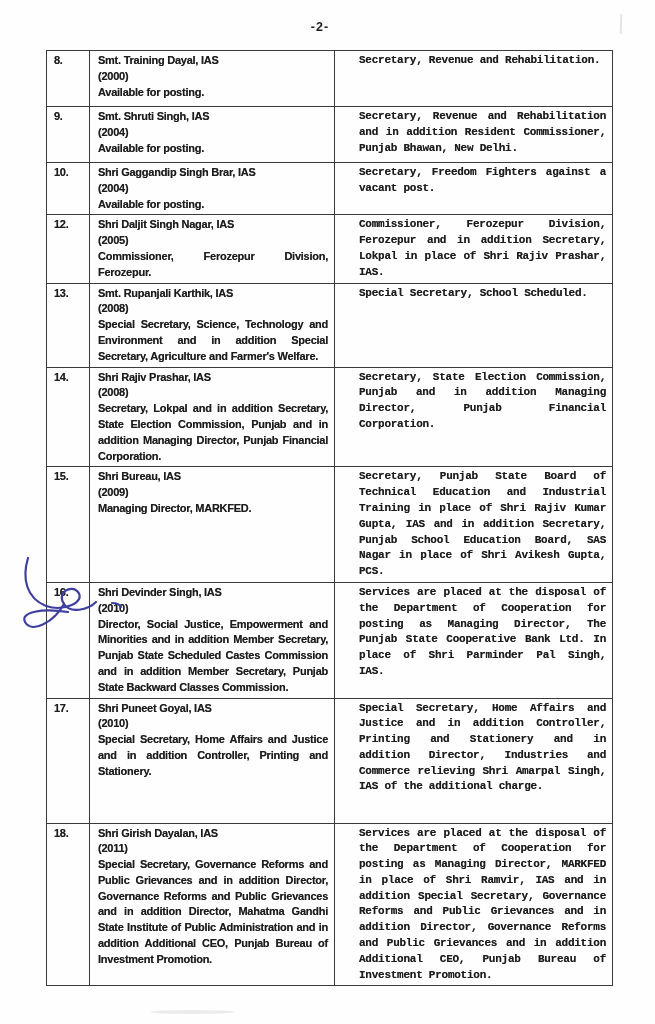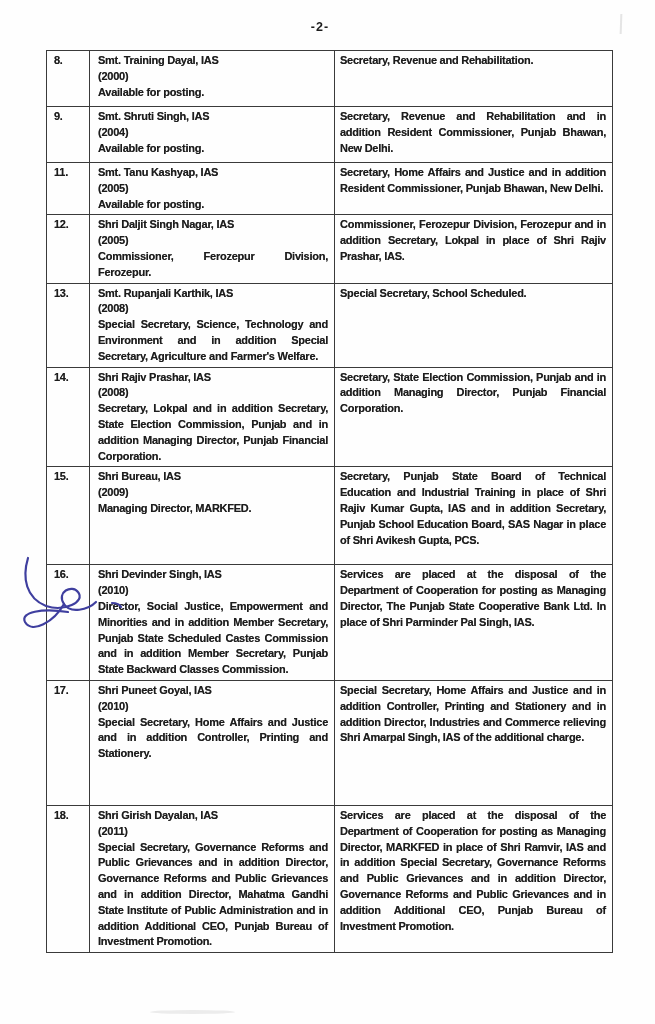--- a/index.html
+++ b/index.html
@@ -23,21 +23,21 @@
     border-collapse:collapse; table-layout:fixed;
   }
   td {
     border:1.5px solid var(--table-border,#3a3a3a);
     vertical-align:top; box-sizing:border-box;
     font-size:11px; letter-spacing:-0.25px; line-height:15.8px;
     text-shadow:0 0 .5px rgba(30,30,30,.65);
   }
   td.c-sno     { padding:2px 2px 2px 7px; }
   td.c-officer { padding:2px 6px 2px 8px; }
-  td.c-new     { padding:2px 6px 2px 5px; }
+  td.c-new     { padding:2px 6px 2px 24px;font-family:Liberation Mono, monospace; }
   .just { text-align:justify; }
   
   tr:nth-child(1)  td { height:56px; }
   tr:nth-child(2)  td { height:56px; }
   tr:nth-child(3)  td { height:50px; }
   tr:nth-child(4)  td { height:48px; }
   tr:nth-child(5)  td { height:73px;margin-left:40px; }
   tr:nth-child(6)  td { height:97px; }
   tr:nth-child(7)  td { height:98px; }
   tr:nth-child(8)  td { height:90px;margin-top:8px; }
@@ -95,34 +95,34 @@
       <td class="c-officer">
         <div>Smt. Shruti Singh, IAS</div>
         <div>(2004)</div>
         <div class="just">Available for posting.</div>
       </td>
       <td class="c-new">
         <div class="just">Secretary, Revenue and Rehabilitation and in addition Resident Commissioner, Punjab Bhawan, New Delhi.</div>
       </td>
     </tr>
 
-
-    <tr>
-      <td class="c-sno">
-        <div>11.</div>
-      </td>
-      <td class="c-officer">
-        <div>Smt. Tanu Kashyap, IAS</div>
-        <div>(2005)</div>
+    <tr>
+      <td class="c-sno">
+        <div>10.</div>
+      </td>
+      <td class="c-officer">
+        <div>Shri Gaggandip Singh Brar, IAS</div>
+        <div>(2004)</div>
         <div class="just">Available for posting.</div>
       </td>
       <td class="c-new">
-        <div class="just">Secretary, Home Affairs and Justice and in addition Resident Commissioner, Punjab Bhawan, New Delhi.</div>
-      </td>
-    </tr>
+        <div class="just">Secretary, Freedom Fighters against a vacant post.</div>
+      </td>
+    </tr>
+
 
     <tr>
       <td class="c-sno">
         <div>12.</div>
       </td>
       <td class="c-officer">
         <div>Shri Daljit Singh Nagar, IAS</div>
         <div>(2005)</div>
         <div class="just">Commissioner, Ferozepur Division, Ferozepur.</div>
       </td>

